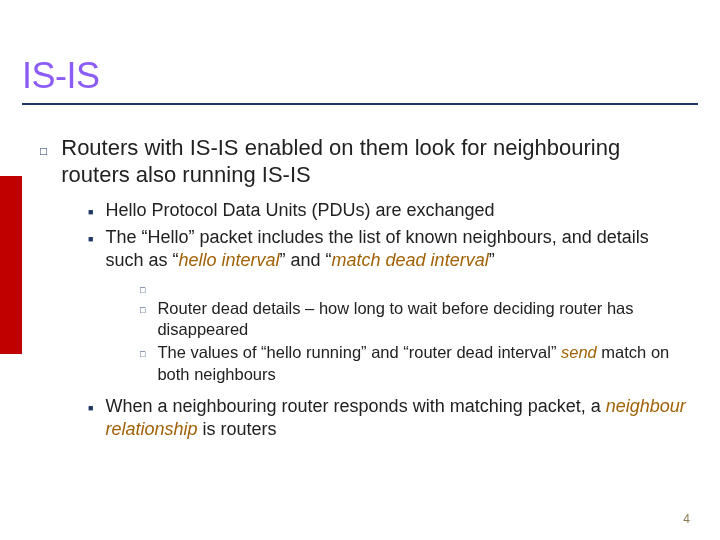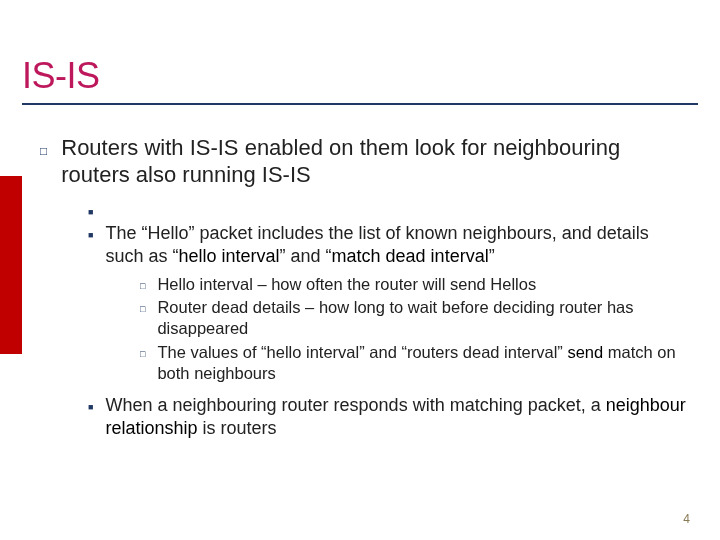--- a/index.html
+++ b/index.html
@@ -18,21 +18,21 @@
     padding: 0;
   }
   .title-block {
     position: absolute;
     top: 55px;
     left: 22px;
     right: 22px;
   }
   .title {
     font-size: 36px;
-    color: #be185d;
+    color: #8b5cf6;
     font-weight: normal;
     letter-spacing: -0.5px;
   }
   .title-rule {
     border: none;
     border-top: 2px solid #203864;
     margin-top: 6px;
     width: 100%;
   }
   .sidebar {
@@ -94,21 +94,21 @@
     line-height: 1.28;
     margin-bottom: 2px;
   }
   .lvl3 .bullet {
     font-size: 9px;
     color: #203864;
     margin-right: 12px;
     margin-top: 7px;
     flex-shrink: 0;
   }
-  .emph { color: #000000; }
+  .emph { color: #a16207; font-style: italic; }
   .page-num {
     position: absolute;
     bottom: 14px;
     right: 30px;
     font-size: 12px;
     color: #8a7a54;
   }
 </style>
 </head>
 <body>
@@ -125,39 +125,39 @@
   <div class="content">
 
     <div class="lvl1">
       <span class="bullet">□</span>
       <span>Routers with IS-IS enabled on them look for neighbouring routers also running IS-IS</span>
     </div>
 
     <div class="lvl2-list">
       <div class="lvl2">
         <span class="bullet">■</span>
+        <span>Hello Protocol Data Units (PDUs) are exchanged</span>
       </div>
       <div class="lvl2">
         <span class="bullet">■</span>
         <span><span>The “Hello” packet includes the list of known neighbours, and details such as “</span><span class="emph">hello interval</span><span>” and “</span><span class="emph">match dead interval</span><span>”</span></span>
       </div>
     </div>
 
     <div class="lvl3-list">
       <div class="lvl3">
         <span class="bullet">□</span>
-        <span>Hello interval – how often the router will send Hellos</span>
       </div>
       <div class="lvl3">
         <span class="bullet">□</span>
         <span>Router dead details – how long to wait before deciding router has disappeared</span>
       </div>
       <div class="lvl3">
         <span class="bullet">□</span>
-        <span><span>The values of “hello interval” and “routers dead interval” </span><span class="emph">send</span><span> match on both neighbours</span></span>
+        <span><span>The values of “hello running” and “router dead interval” </span><span class="emph">send</span><span> match on both neighbours</span></span>
       </div>
     </div>
 
     <div class="lvl2-list">
       <div class="lvl2">
         <span class="bullet">■</span>
         <span><span>When a neighbouring router responds with matching packet, a </span><span class="emph">neighbour relationship</span><span> is routers</span></span>
       </div>
     </div>
 

